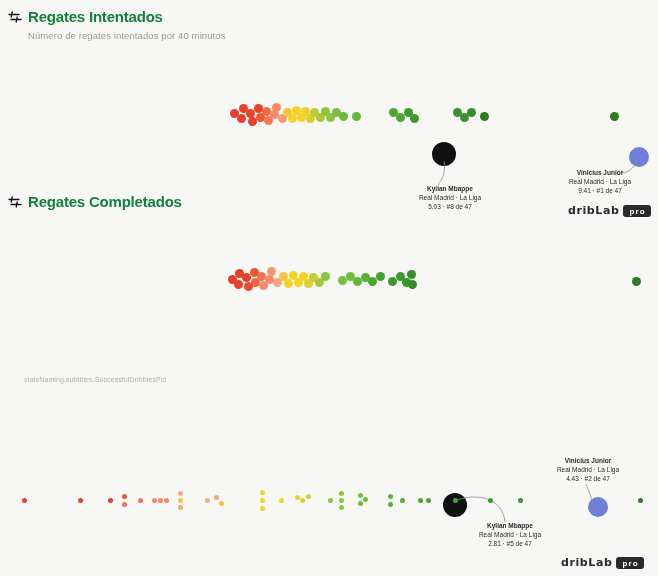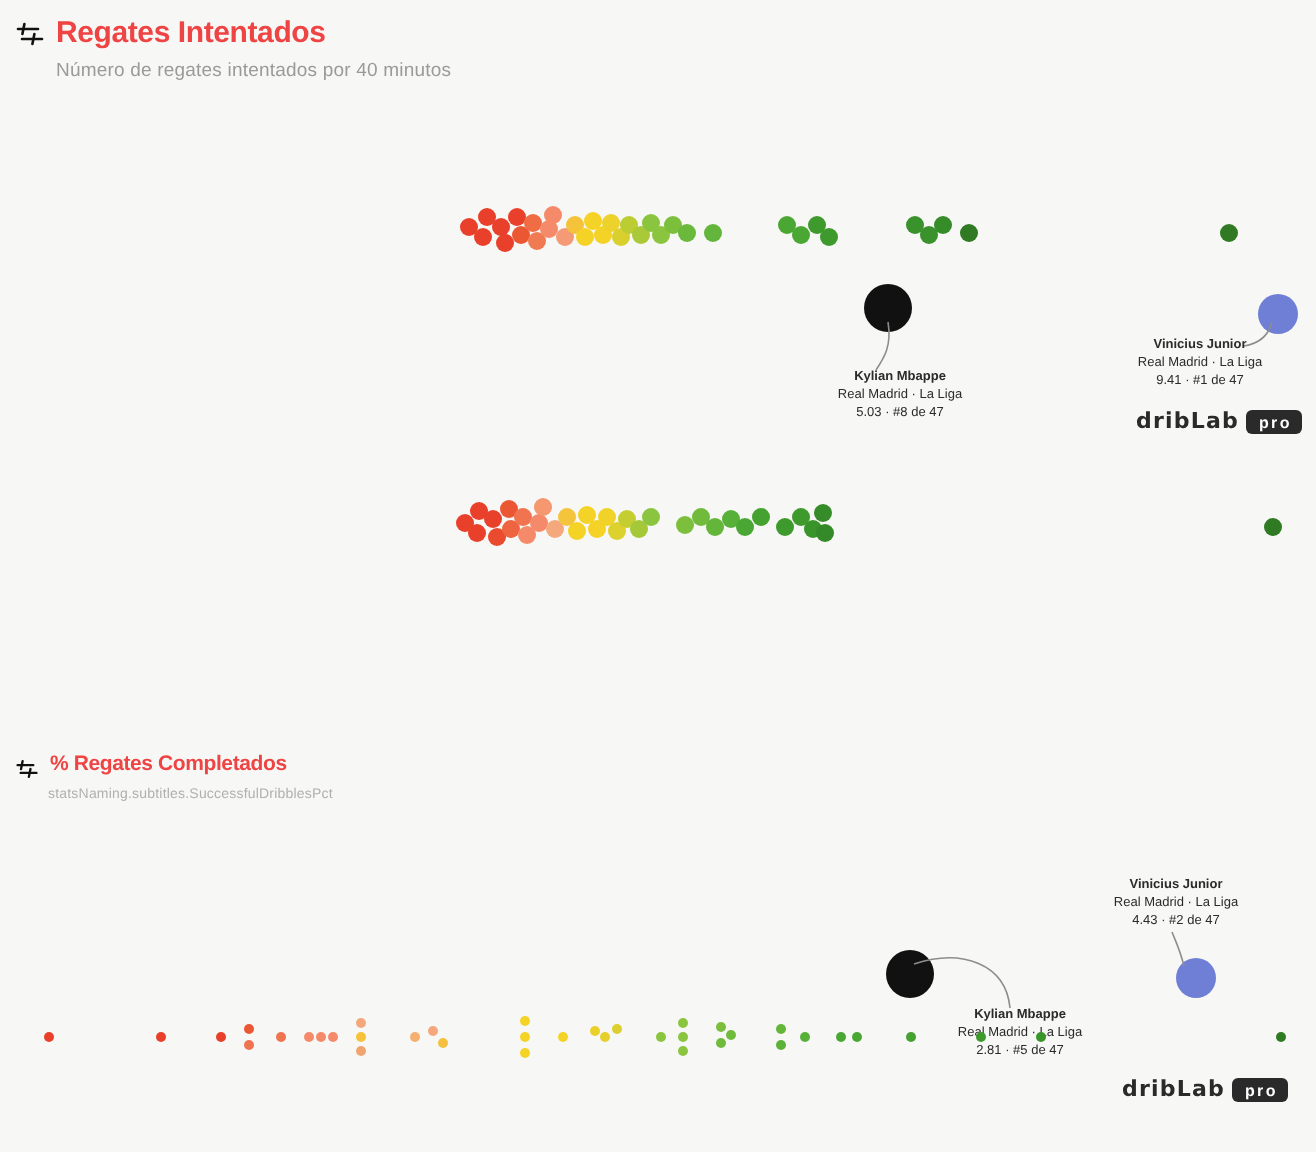--- a/index.html
+++ b/index.html
@@ -8,21 +8,21 @@
     background:#f7f7f5;
     font-family:"Liberation Sans","DejaVu Sans",sans-serif;
     color:#1a1a1a;
     overflow:hidden;
     position:relative;
   }
   .panel{position:relative;width:658px;}
   .panel-head{padding:8px 0 0 8px;}
   .head-row{display:flex;align-items:center;gap:6px;}
   .stat-icon{display:inline-block;width:14px;height:14px;flex:0 0 14px;}
-  .panel-title{font-size:15px;font-weight:bold;letter-spacing:-0.2px;color:#ef4444;line-height:18px;}
+  .panel-title{font-size:15px;font-weight:bold;letter-spacing:-0.2px;color:#15803d;line-height:18px;}
   .panel-title.small{font-size:10.5px;font-weight:bold;}
   .panel-sub{font-size:9.5px;color:#9a9a9a;margin:4px 0 0 20px;letter-spacing:.1px;}
   .panel-sub.tiny{font-size:7px;color:#b0b0b0;margin-top:3px;}
 
   .plot{position:relative;width:658px;}
   .dot{position:absolute;border-radius:50%;}
   .hi-dot{position:absolute;border-radius:50%;}
 
   .anno{position:absolute;text-align:center;line-height:1.35;color:#2b2b2b;white-space:nowrap;}
   .anno .n{font-weight:bold;}
@@ -116,20 +116,33 @@
 
     <div class="logo" style="left:568px;top:163px;">
       <span class="wm">dribLab</span>
       <span class="pro">pro</span>
     </div>
   </div>
 </section>
 
 <section class="panel" style="height:180px;">
   <div class="panel-head">
+    <div class="head-row">
+      <span class="stat-icon">
+        <svg width="14" height="14" viewBox="0 0 14 14">
+          <g stroke="#111" stroke-width="1.3" stroke-linecap="round">
+            <line x1="1" y1="4.5" x2="11" y2="4.5"></line>
+            <line x1="3" y1="9.5" x2="13" y2="9.5"></line>
+            <line x1="4.2" y1="2" x2="3.2" y2="7"></line>
+            <line x1="9.2" y1="7" x2="8.2" y2="12"></line>
+          </g>
+        </svg>
+      </span>
+      <span class="panel-title">Regates Completados</span>
+    </div>
   </div>
 
   <div class="plot" style="height:140px;">
     <div id="p1-dots" style="position: absolute; left: 0px; top: 0px; width: 658px; height: 576px; pointer-events: none;">
         <div class="dot" style="width: 9px; height: 9px; background: rgb(232, 64, 42); left: 227.5px; top: 63.5px; pointer-events: auto;"></div>
         <div class="dot" style="width: 9px; height: 9px; background: rgb(232, 64, 42); left: 234.5px; top: 57.5px; pointer-events: auto;"></div>
         <div class="dot" style="width: 9px; height: 9px; background: rgb(232, 64, 42); left: 233.5px; top: 68.5px; pointer-events: auto;"></div>
         <div class="dot" style="width: 9px; height: 9px; background: rgb(232, 64, 42); left: 241.5px; top: 61.5px; pointer-events: auto;"></div>
         <div class="dot" style="width: 9px; height: 9px; background: rgb(234, 75, 46); left: 243.5px; top: 70.5px; pointer-events: auto;"></div>
         <div class="dot" style="width: 9px; height: 9px; background: rgb(236, 87, 51); left: 249.5px; top: 56.5px; pointer-events: auto;"></div>
@@ -184,33 +197,20 @@
 
     <div class="logo" style="left:561px;top:345px;">
       <span class="wm">dribLab</span>
       <span class="pro">pro</span>
     </div>
   </div>
 </section>
 
 <section class="panel" style="height:200px;">
   <div class="panel-head">
-    <div class="head-row">
-      <span class="stat-icon" style="width:11px;height:11px;flex:0 0 11px;">
-        <svg width="11" height="11" viewBox="0 0 14 14">
-          <g stroke="#111" stroke-width="1.5" stroke-linecap="round">
-            <line x1="1" y1="4.5" x2="11" y2="4.5"></line>
-            <line x1="3" y1="9.5" x2="13" y2="9.5"></line>
-            <line x1="4.2" y1="2" x2="3.2" y2="7"></line>
-            <line x1="9.2" y1="7" x2="8.2" y2="12"></line>
-          </g>
-        </svg>
-      </span>
-      <span class="panel-title small">% Regates Completados</span>
-    </div>
     <div class="panel-sub tiny" style="margin-left:16px;">statsNaming.subtitles.SuccessfulDribblesPct</div>
   </div>
 
   <div class="plot" style="height:175px;">
     <div id="p2-dots" style="position: absolute; left: 0px; top: 0px; width: 658px; height: 576px; pointer-events: none;">
         <div class="dot" style="width: 5px; height: 5px; background: rgb(232, 64, 42); left: 21.5px; top: 114.5px; pointer-events: auto;"></div>
         <div class="dot" style="width: 5px; height: 5px; background: rgb(232, 64, 42); left: 77.5px; top: 114.5px; pointer-events: auto;"></div>
         <div class="dot" style="width: 5px; height: 5px; background: rgb(232, 64, 42); left: 107.5px; top: 114.5px; pointer-events: auto;"></div>
         <div class="dot" style="width: 5px; height: 5px; background: rgb(236, 87, 51); left: 121.5px; top: 110.5px; pointer-events: auto;"></div>
         <div class="dot" style="width: 5px; height: 5px; background: rgb(240, 116, 80); left: 121.5px; top: 118.5px; pointer-events: auto;"></div>

